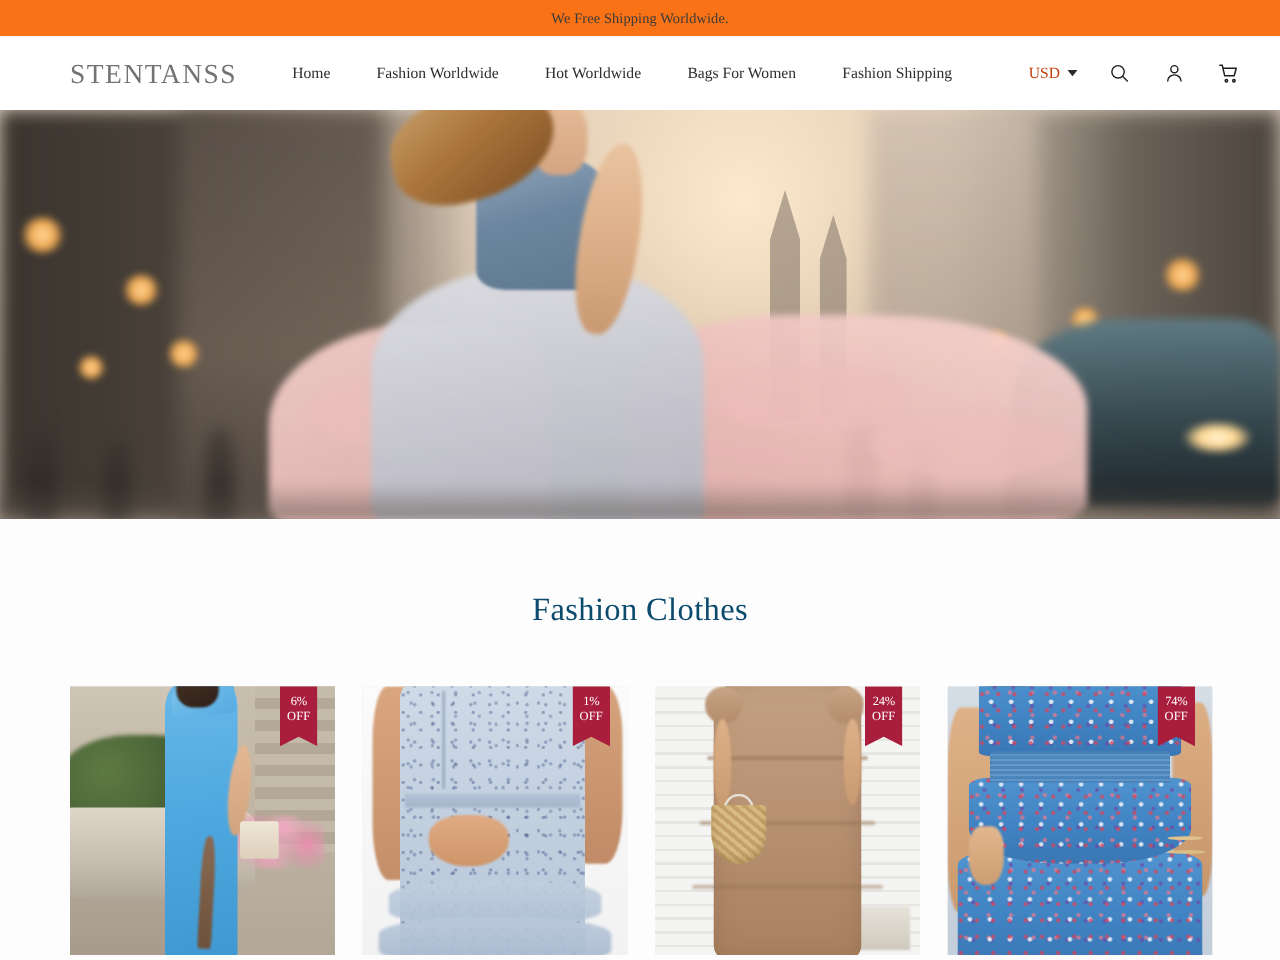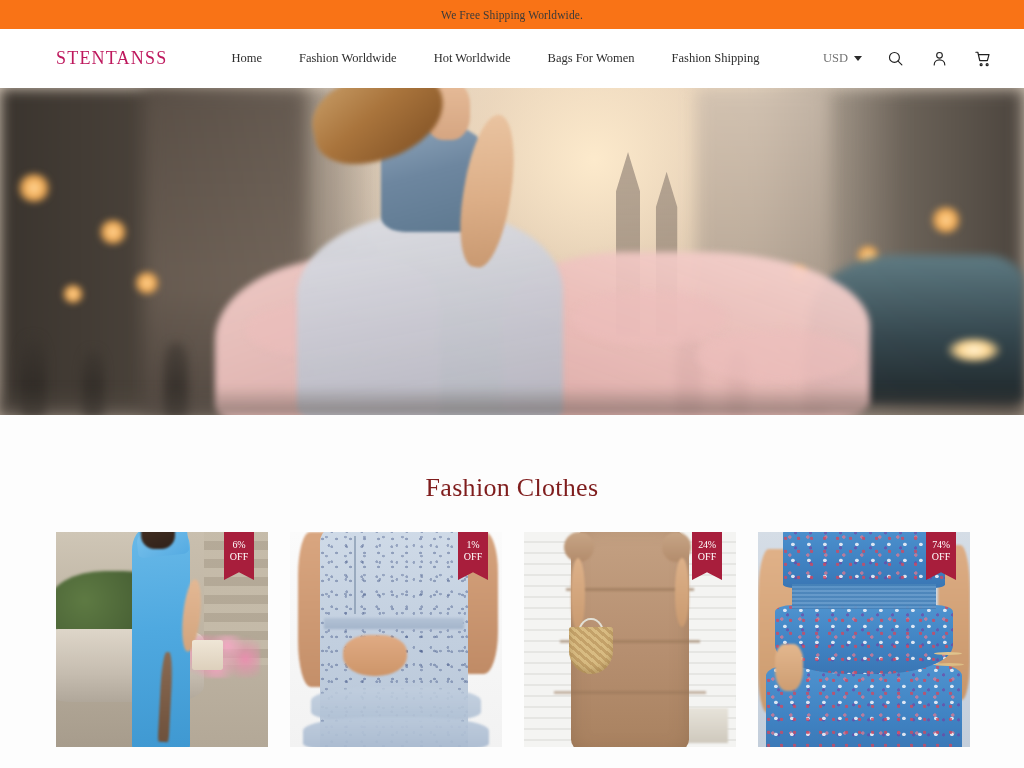--- a/index.html
+++ b/index.html
@@ -30,50 +30,50 @@
   .header {
     height: 59px;
     background: #ffffff;
     display: flex;
     align-items: center;
     padding: 0 30px 0 56px;
     width: 100%;
     position: relative;
   }
   .logo {
-    font-size: 18px;
+    font-size: 22px;
     letter-spacing: 1.2px;
-    color: #be185d;
+    color: #737373;
     font-weight: 400;
     white-space: nowrap;
   }
   .nav {
     display: flex;
     align-items: center;
     gap: 37px;
-    margin-left: 64px;
+    margin-left: 44px;
   }
   .nav-item {
     font-size: 12.5px;
     color: #2e2e2e;
     white-space: nowrap;
     cursor: pointer;
   }
   .header-right {
     margin-left: auto;
     display: flex;
     align-items: center;
     gap: 22px;
   }
   .currency {
     display: flex;
     align-items: center;
     gap: 6px;
     font-size: 12.5px;
-    color: #737373;
+    color: #c2410c;
     cursor: pointer;
   }
   .caret {
     width: 0; height: 0;
     border-left: 4px solid transparent;
     border-right: 4px solid transparent;
     border-top: 5px solid #2b2b2b;
     display: block;
   }
   .icon-btn {
@@ -212,24 +212,24 @@
   
   .section {
     background: #fdfdfd;
     width: 100%;
     height: 382px;
     padding-top: 58px;
   }
   .section-title {
     text-align: center;
     font-size: 26px;
-    color: #7f1d1d;
+    color: #0c4a6e;
     font-weight: 400;
     letter-spacing: .3px;
-    margin-bottom: 29px;
+    margin-bottom: 46px;
   }
   .product-grid {
     display: flex;
     gap: 22px;
     padding: 0 56px;
     align-items: flex-start;
   }
   .product-card {
     position: relative;
     width: 212px;

